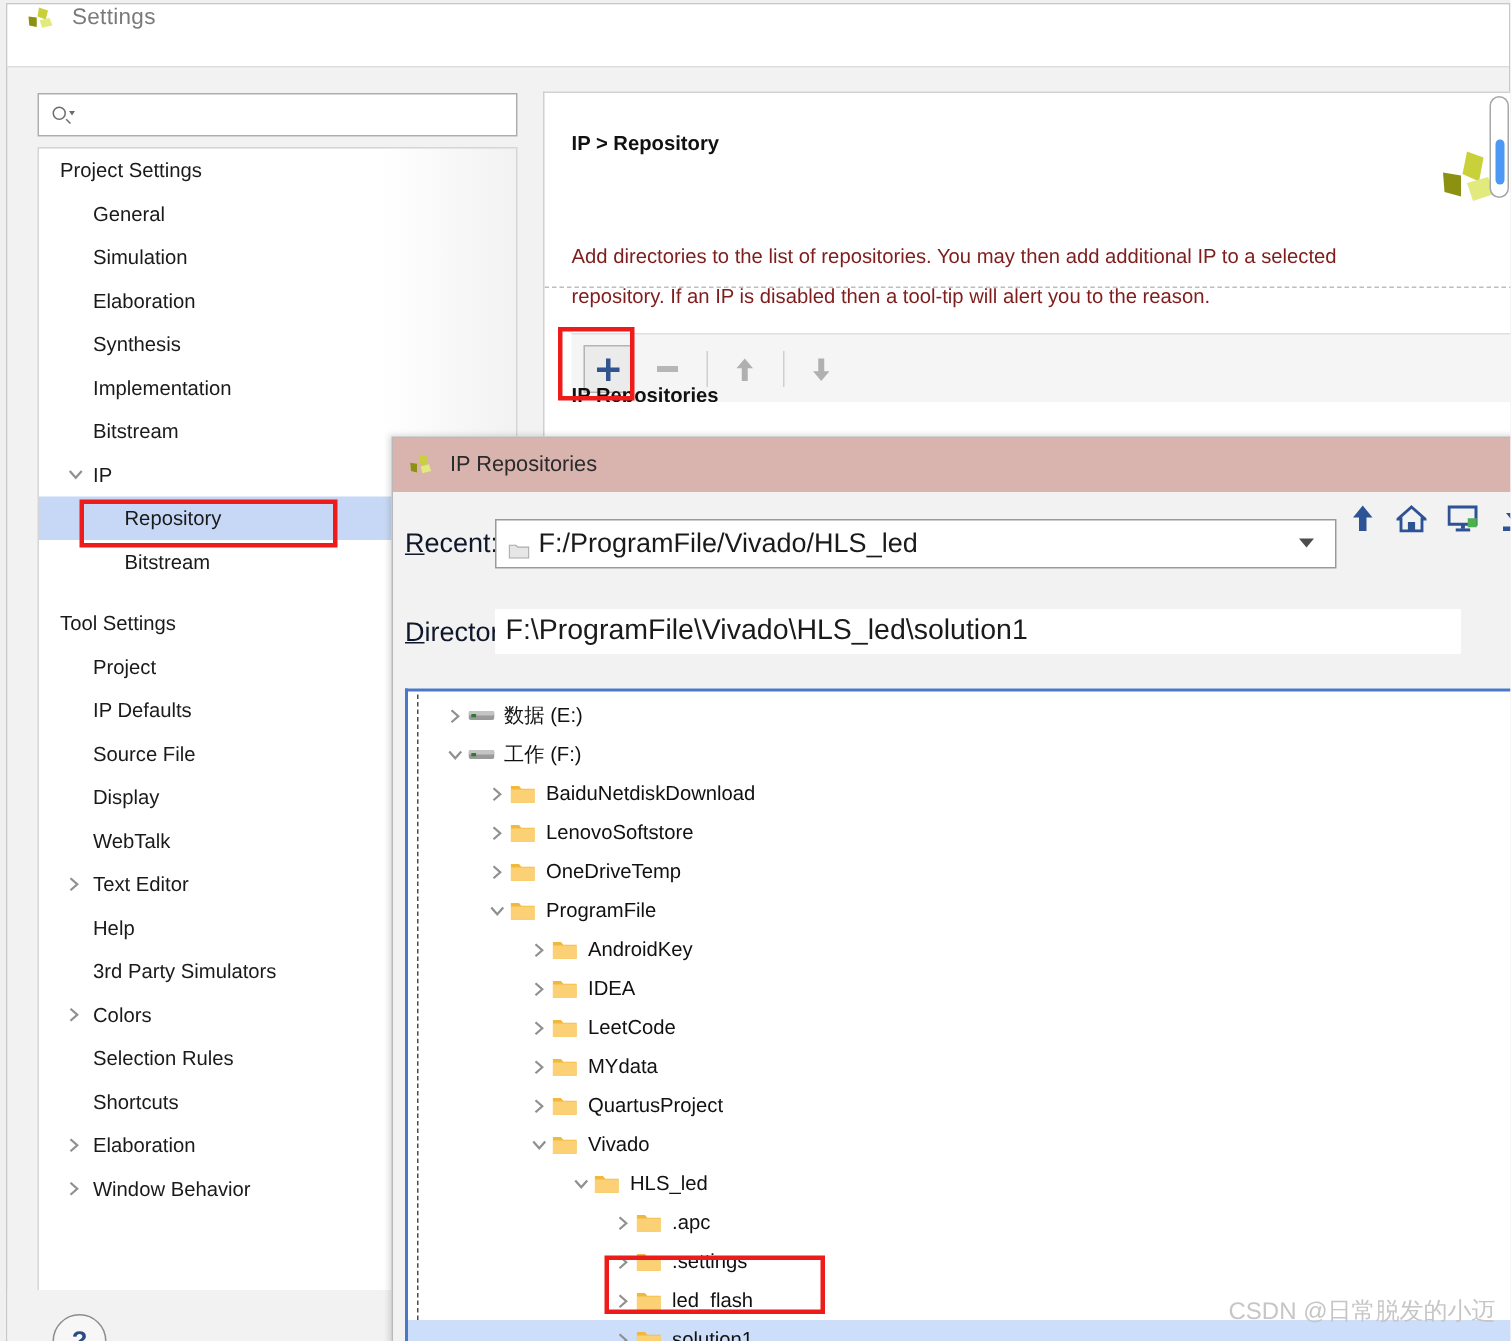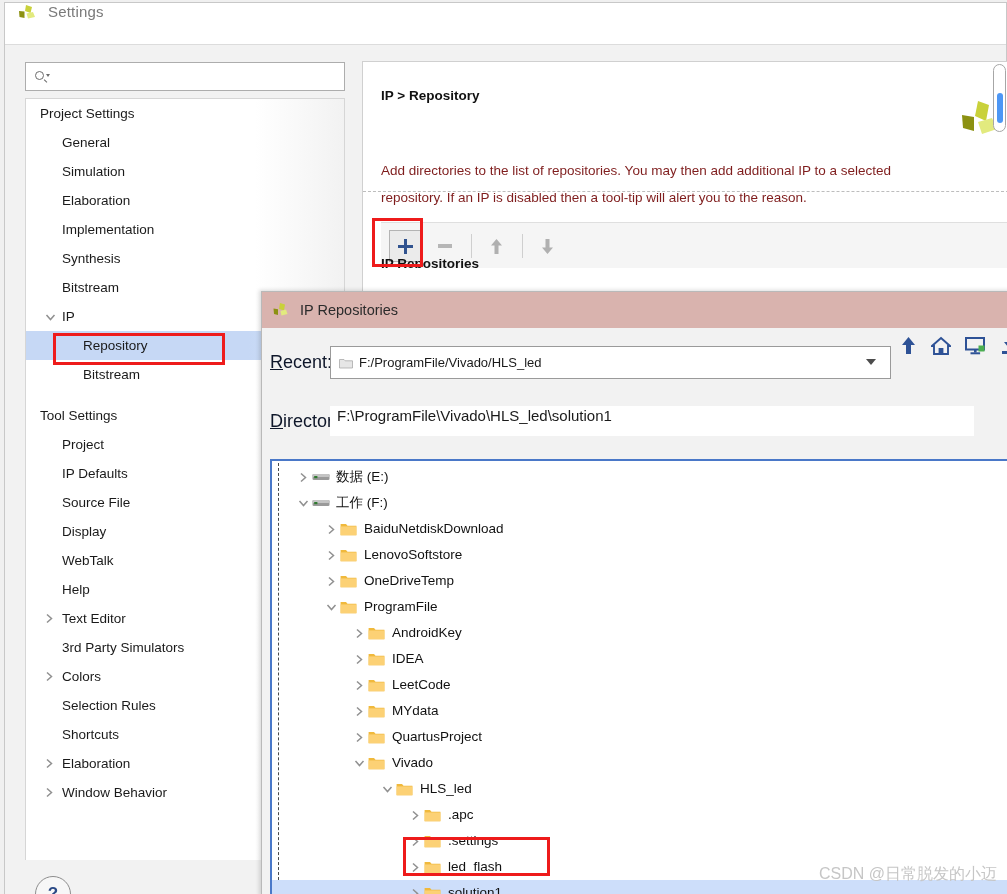--- a/index.html
+++ b/index.html
@@ -299,21 +299,21 @@
   .combo {
     position: relative;
     width: 561px;
     height: 33px;
     background: #ffffff;
     border: 1px solid #9a9a9a;
     box-sizing: border-box;
     display: flex;
     align-items: center;
     padding-left: 8px;
-    font-size: 13px;
+    font-size: 18px;
   }
   .combo .folder-mini {
     width: 14px; height: 11px;
     margin-right: 6px;
     flex: 0 0 14px;
   }
   .combo-caret {
     position: absolute;
     right: 14px; top: 12px;
     width: 0; height: 0;
@@ -334,22 +334,23 @@
     width: 735px; height: 30px;
     display: flex; align-items: center;
   }
   .dir-input {
     width: 644px;
     height: 30px;
     background: #ffffff;
     border: 1px solid #ffffff;
     box-sizing: border-box;
     display: flex;
+    align-items: center;
     padding-left: 6px;
-    font-size: 15px;
+    font-size: 19px;
   }
   .file-tree {
     position: absolute;
     left: 8px; top: 131px;
     width: 743px;
     height: 440px;
     background: #ffffff;
     border: 2px solid #4a78c8;
     border-right: none;
     box-sizing: border-box;
@@ -446,24 +447,24 @@
           <div class="tree-item leaf">
             <span>General</span>
           </div>
           <div class="tree-item leaf">
             <span>Simulation</span>
           </div>
           <div class="tree-item leaf">
             <span>Elaboration</span>
           </div>
           <div class="tree-item leaf">
+            <span>Synthesis</span>
+          </div>
+          <div class="tree-item leaf">
             <span>Implementation</span>
-          </div>
-          <div class="tree-item leaf">
-            <span>Synthesis</span>
           </div>
           <div class="tree-item leaf">
             <span>Bitstream</span>
           </div>
           <div class="tree-item leaf-arrow">
             <span class="tw-arrow"><svg width="11" height="9" viewBox="0 0 11 9">
                 <polyline points="1.5,2 5.5,6.5 9.5,2" fill="none" stroke="#909090" stroke-width="1.5"></polyline>
               </svg></span>
             <span>IP</span>
           </div>
@@ -483,28 +484,28 @@
           </div>
           <div class="tree-item leaf">
             <span>Source File</span>
           </div>
           <div class="tree-item leaf">
             <span>Display</span>
           </div>
           <div class="tree-item leaf">
             <span>WebTalk</span>
           </div>
-          <div class="tree-item leaf">
-            <span>Help</span>
-          </div>
           <div class="tree-item leaf-arrow">
             <span class="tw-arrow"><svg width="9" height="11" viewBox="0 0 9 11">
                 <polyline points="2,1.5 6.5,5.5 2,9.5" fill="none" stroke="#909090" stroke-width="1.5"></polyline>
               </svg></span>
             <span>Text Editor</span>
+          </div>
+          <div class="tree-item leaf">
+            <span>Help</span>
           </div>
           <div class="tree-item leaf">
             <span>3rd Party Simulators</span>
           </div>
           <div class="tree-item leaf-arrow">
             <span class="tw-arrow"><svg width="9" height="11" viewBox="0 0 9 11">
                 <polyline points="2,1.5 6.5,5.5 2,9.5" fill="none" stroke="#909090" stroke-width="1.5"></polyline>
               </svg></span>
             <span>Colors</span>
           </div>

